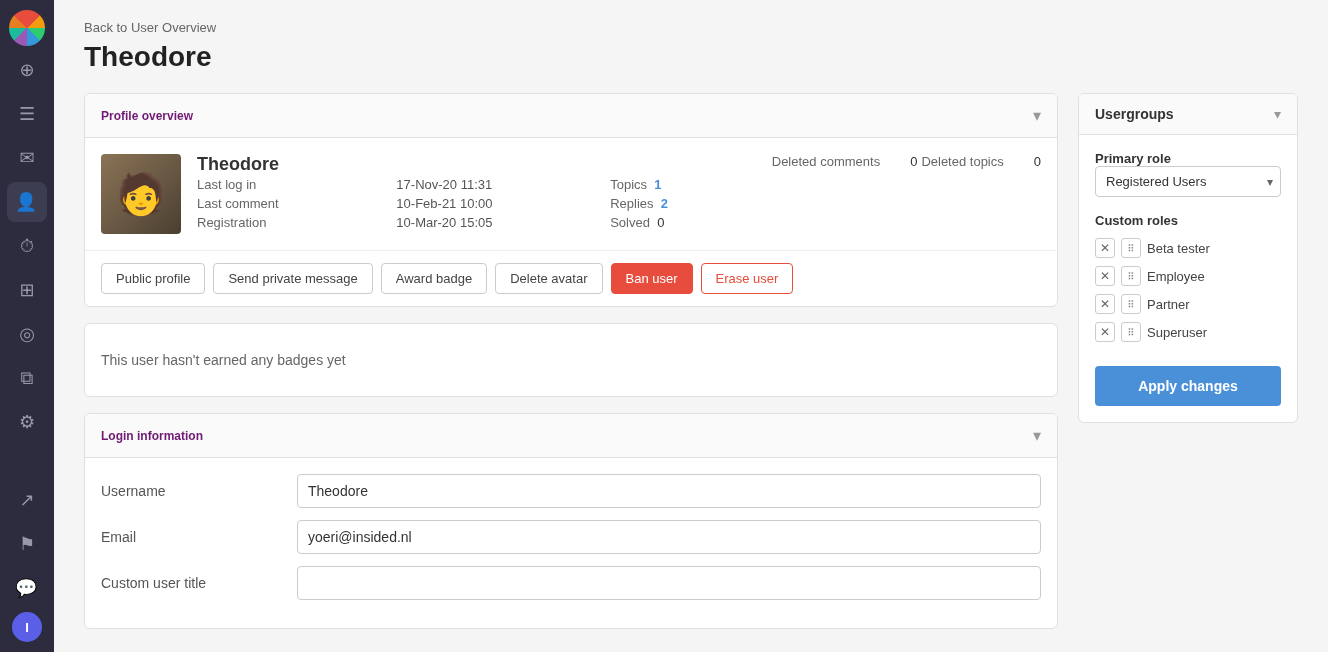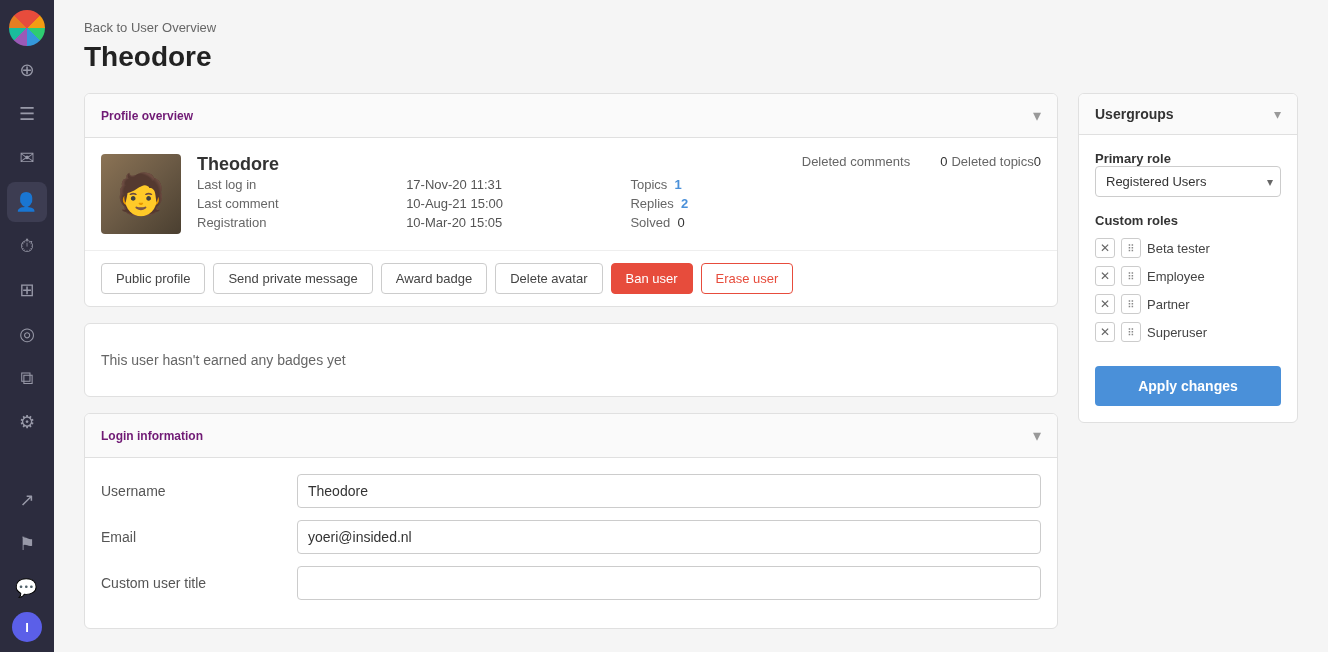--- a/index.html
+++ b/index.html
@@ -430,21 +430,21 @@
                 <span class="stat-label">Last log in</span>
                 <span class="stat-value">17-Nov-20 11:31</span>
                 <span style="display:flex;gap:30px;">
                   <span>
                     <span class="stat-label">Topics</span>
                     &nbsp;<span class="stat-number-blue">1</span>
                   </span>
                 </span>
 
                 <span class="stat-label">Last comment</span>
-                <span class="stat-value">10-Aug-21 15:00</span>
+                <span class="stat-value">10-Feb-21 10:00</span>
                 <span style="display:flex;gap:30px;">
                   <span>
                     <span class="stat-label">Replies</span>
                     &nbsp;<span class="stat-number-blue">2</span>
                   </span>
                 </span>
 
                 <span class="stat-label">Registration</span>
                 <span class="stat-value">10-Mar-20 15:05</span>
                 <span>
@@ -452,21 +452,21 @@
                   &nbsp;<span class="stat-number-zero">0</span>
                 </span>
               </div>
             </div>
 
             <div style="display:flex;gap:4px;font-size:13px;min-width:180px;">
               <div style="display:flex;justify-content:space-between;gap:30px;">
                 <span class="stat-label">Deleted comments</span>
                 <span class="stat-number-zero">0</span>
               </div>
-              <div style="display:flex;justify-content:space-between;">
+              <div style="display:flex;justify-content:space-between;gap:30px;">
                 <span class="stat-label">Deleted topics</span>
                 <span class="stat-number-zero">0</span>
               </div>
             </div>
           </div>
         </div>
         <div class="action-buttons">
           <button class="btn">Public profile</button>
           <button class="btn">Send private message</button>
           <button class="btn">Award badge</button>

